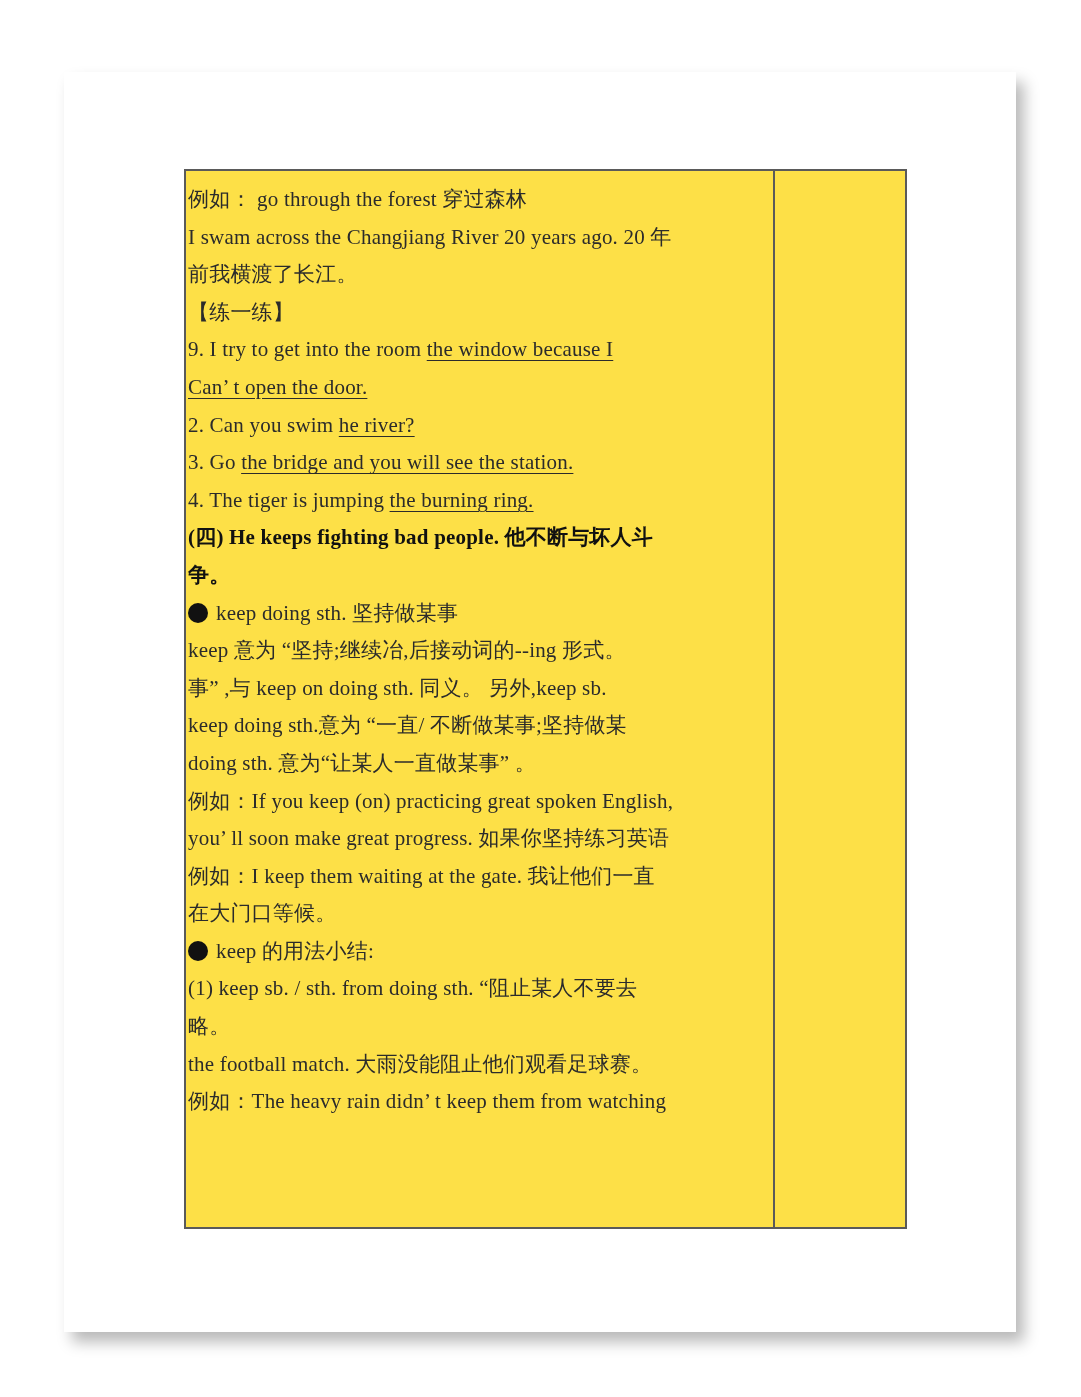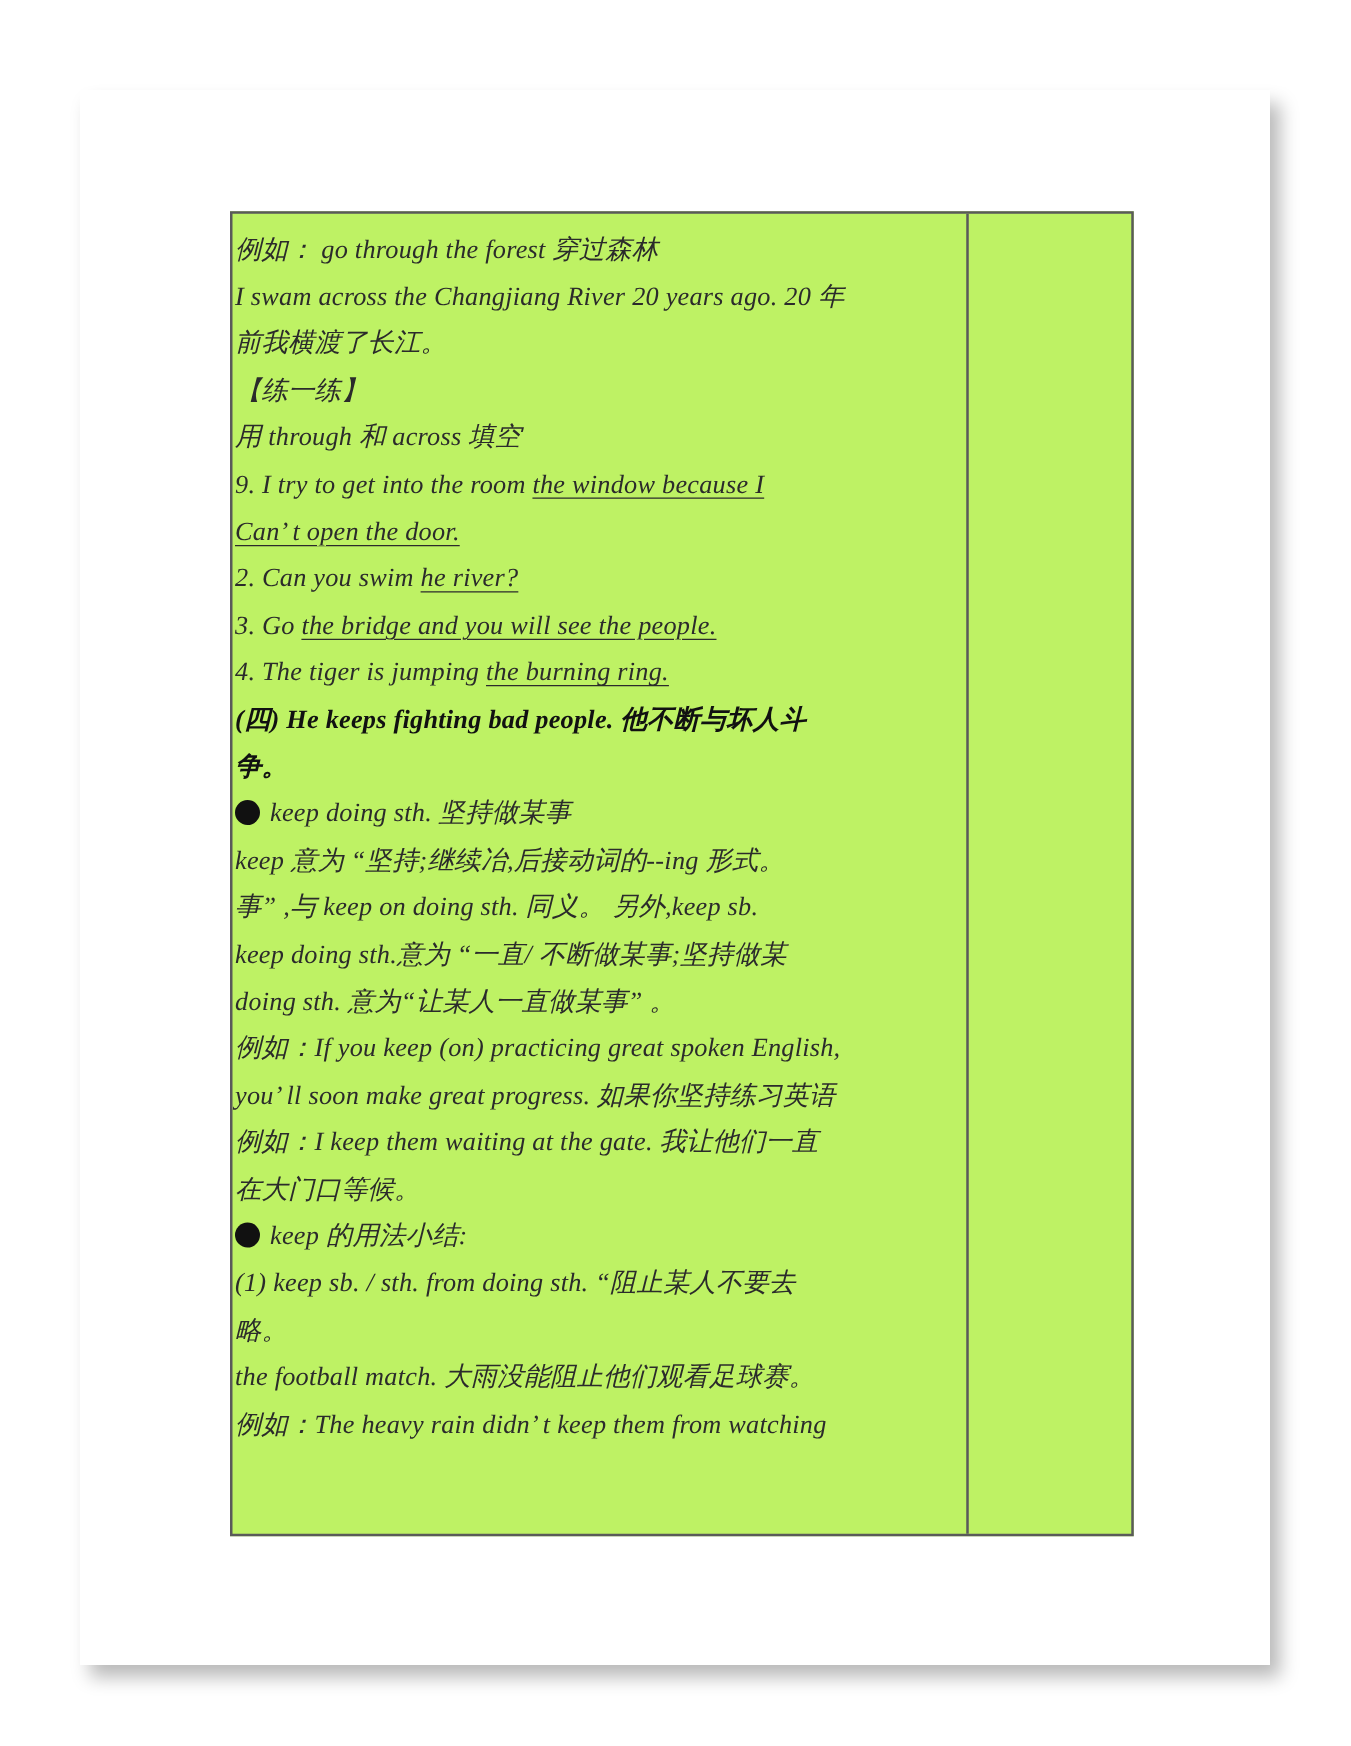--- a/index.html
+++ b/index.html
@@ -25,22 +25,21 @@
       box-shadow: 8px 10px 14px rgba(0,0,0,0.28);
     }
     .table {
       position: absolute;
       left: 184px;
       top: 169px;
       width: 723px;
       height: 1060px;
       border: 2px solid #5a5a5a;
       box-sizing: border-box;
-      background: #bef264;
-      font-style: italic;
+      background: #fde047;
     }
     .col-divider {
       position: absolute;
       left: 587px;
       top: 0;
       bottom: 0;
       width: 0;
       border-left: 2px solid #5a5a5a;
     }
     .content {
@@ -88,33 +87,32 @@
 <body>
 
 <div class="page"></div>
 
 <div class="table">
   <div class="content">
     <div class="line">例如：  go through the forest 穿过森林</div>
     <div class="line">I swam across the Changjiang River 20 years ago. 20 年</div>
     <div class="line">前我横渡了长江。</div>
     <div class="line"> 【练一练】</div>
-    <div class="line">用 through 和 across 填空</div>
 
     <div class="line">
       <span>9. I try to get into the room </span><span class="u">the window because I </span>
     </div>
     <div class="line">
       <span></span><span class="u">Can’  t open the door.</span>
     </div>
     <div class="line">
       <span>2. Can you swim </span><span class="u"> he river?</span>
     </div>
     <div class="line">
-      <span>3. Go </span><span class="u">the bridge and you will see the people.</span>
+      <span>3. Go </span><span class="u">the bridge and you will see the station.</span>
     </div>
     <div class="line">
       <span>4. The tiger is jumping </span><span class="u">the burning ring.</span>
     </div>
 
     <div class="line bold"> (四)  He keeps fighting bad people. 他不断与坏人斗</div>
     <div class="line bold">争。</div>
 
     <div class="line">
       <span class="bullet"></span><span>keep doing sth. 坚持做某事</span>

